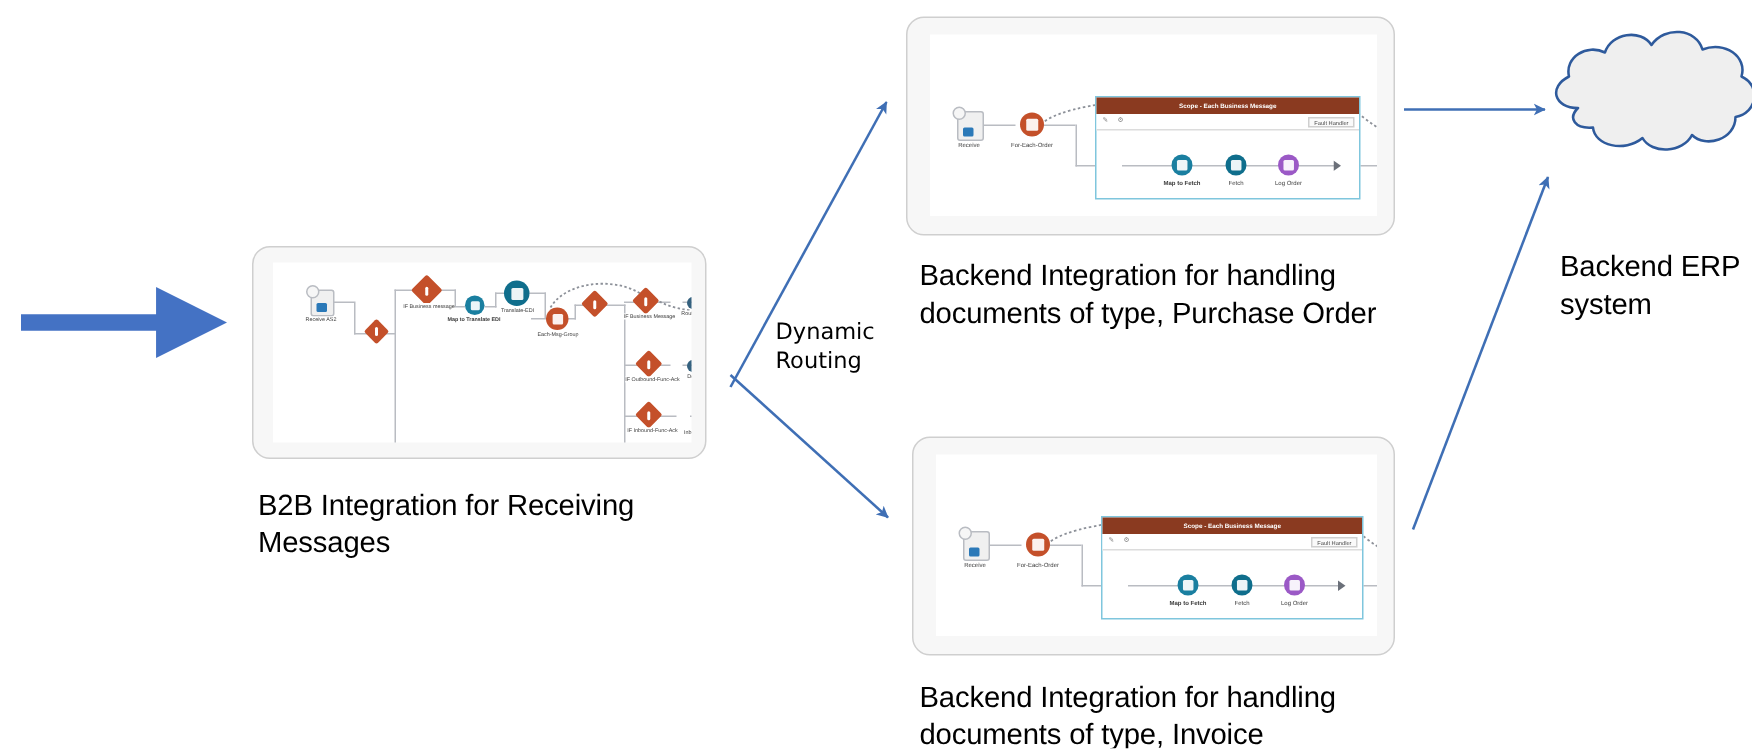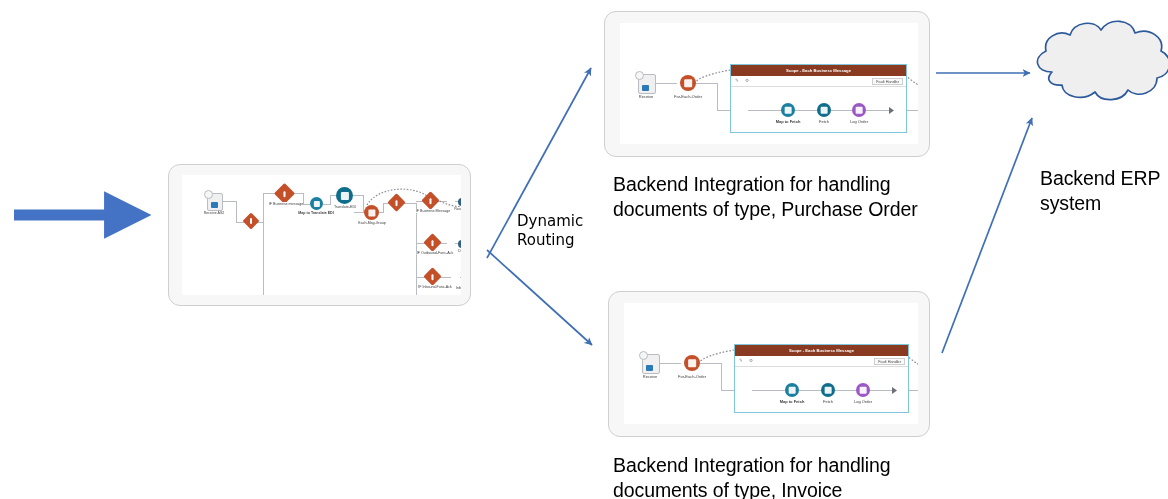--- a/index.html
+++ b/index.html
@@ -275,20 +275,22 @@
       <div class="nlabel" style="left:294px;top:74px;font-size:3.6px;">Deliver Functional Ack</div>
 
       <div class="diamond" style="left:244px;top:95px;width:13px;height:13px;"></div>
       <div class="nlabel" style="left:253px;top:110px;font-size:3.6px;">IF Inbound-Func-Ack</div>
 
       <div class="nlabel" style="left:294px;top:111px;font-size:3.6px;">Inbound-Functional-... Fa</div>
 
     </div>
   </div>
 
+  <div class="caption" style="left:172px;top:325px;width:330px;">B2B Integration for Receiving
+Messages</div>
 
   <div class="device" style="left:604px;top:11px;width:326px;height:146px;">
     <div class="screen" style="left:15px;top:11px;right:11px;bottom:12px;">
 
       <div class="flowline h" style="left:34px;top:60px;width:23px;"></div>
       <div class="flowline v" style="left:97px;top:60px;height:28px;"></div>
       <div class="flowline h" style="left:97px;top:87px;width:14px;"></div>
       <div class="flowline h" style="left:75px;top:60px;width:22px;"></div>
 
       <svg class="dotarc" style="left:70px;top:36px;width:215px;height:26px;" viewBox="0 0 215 26">

